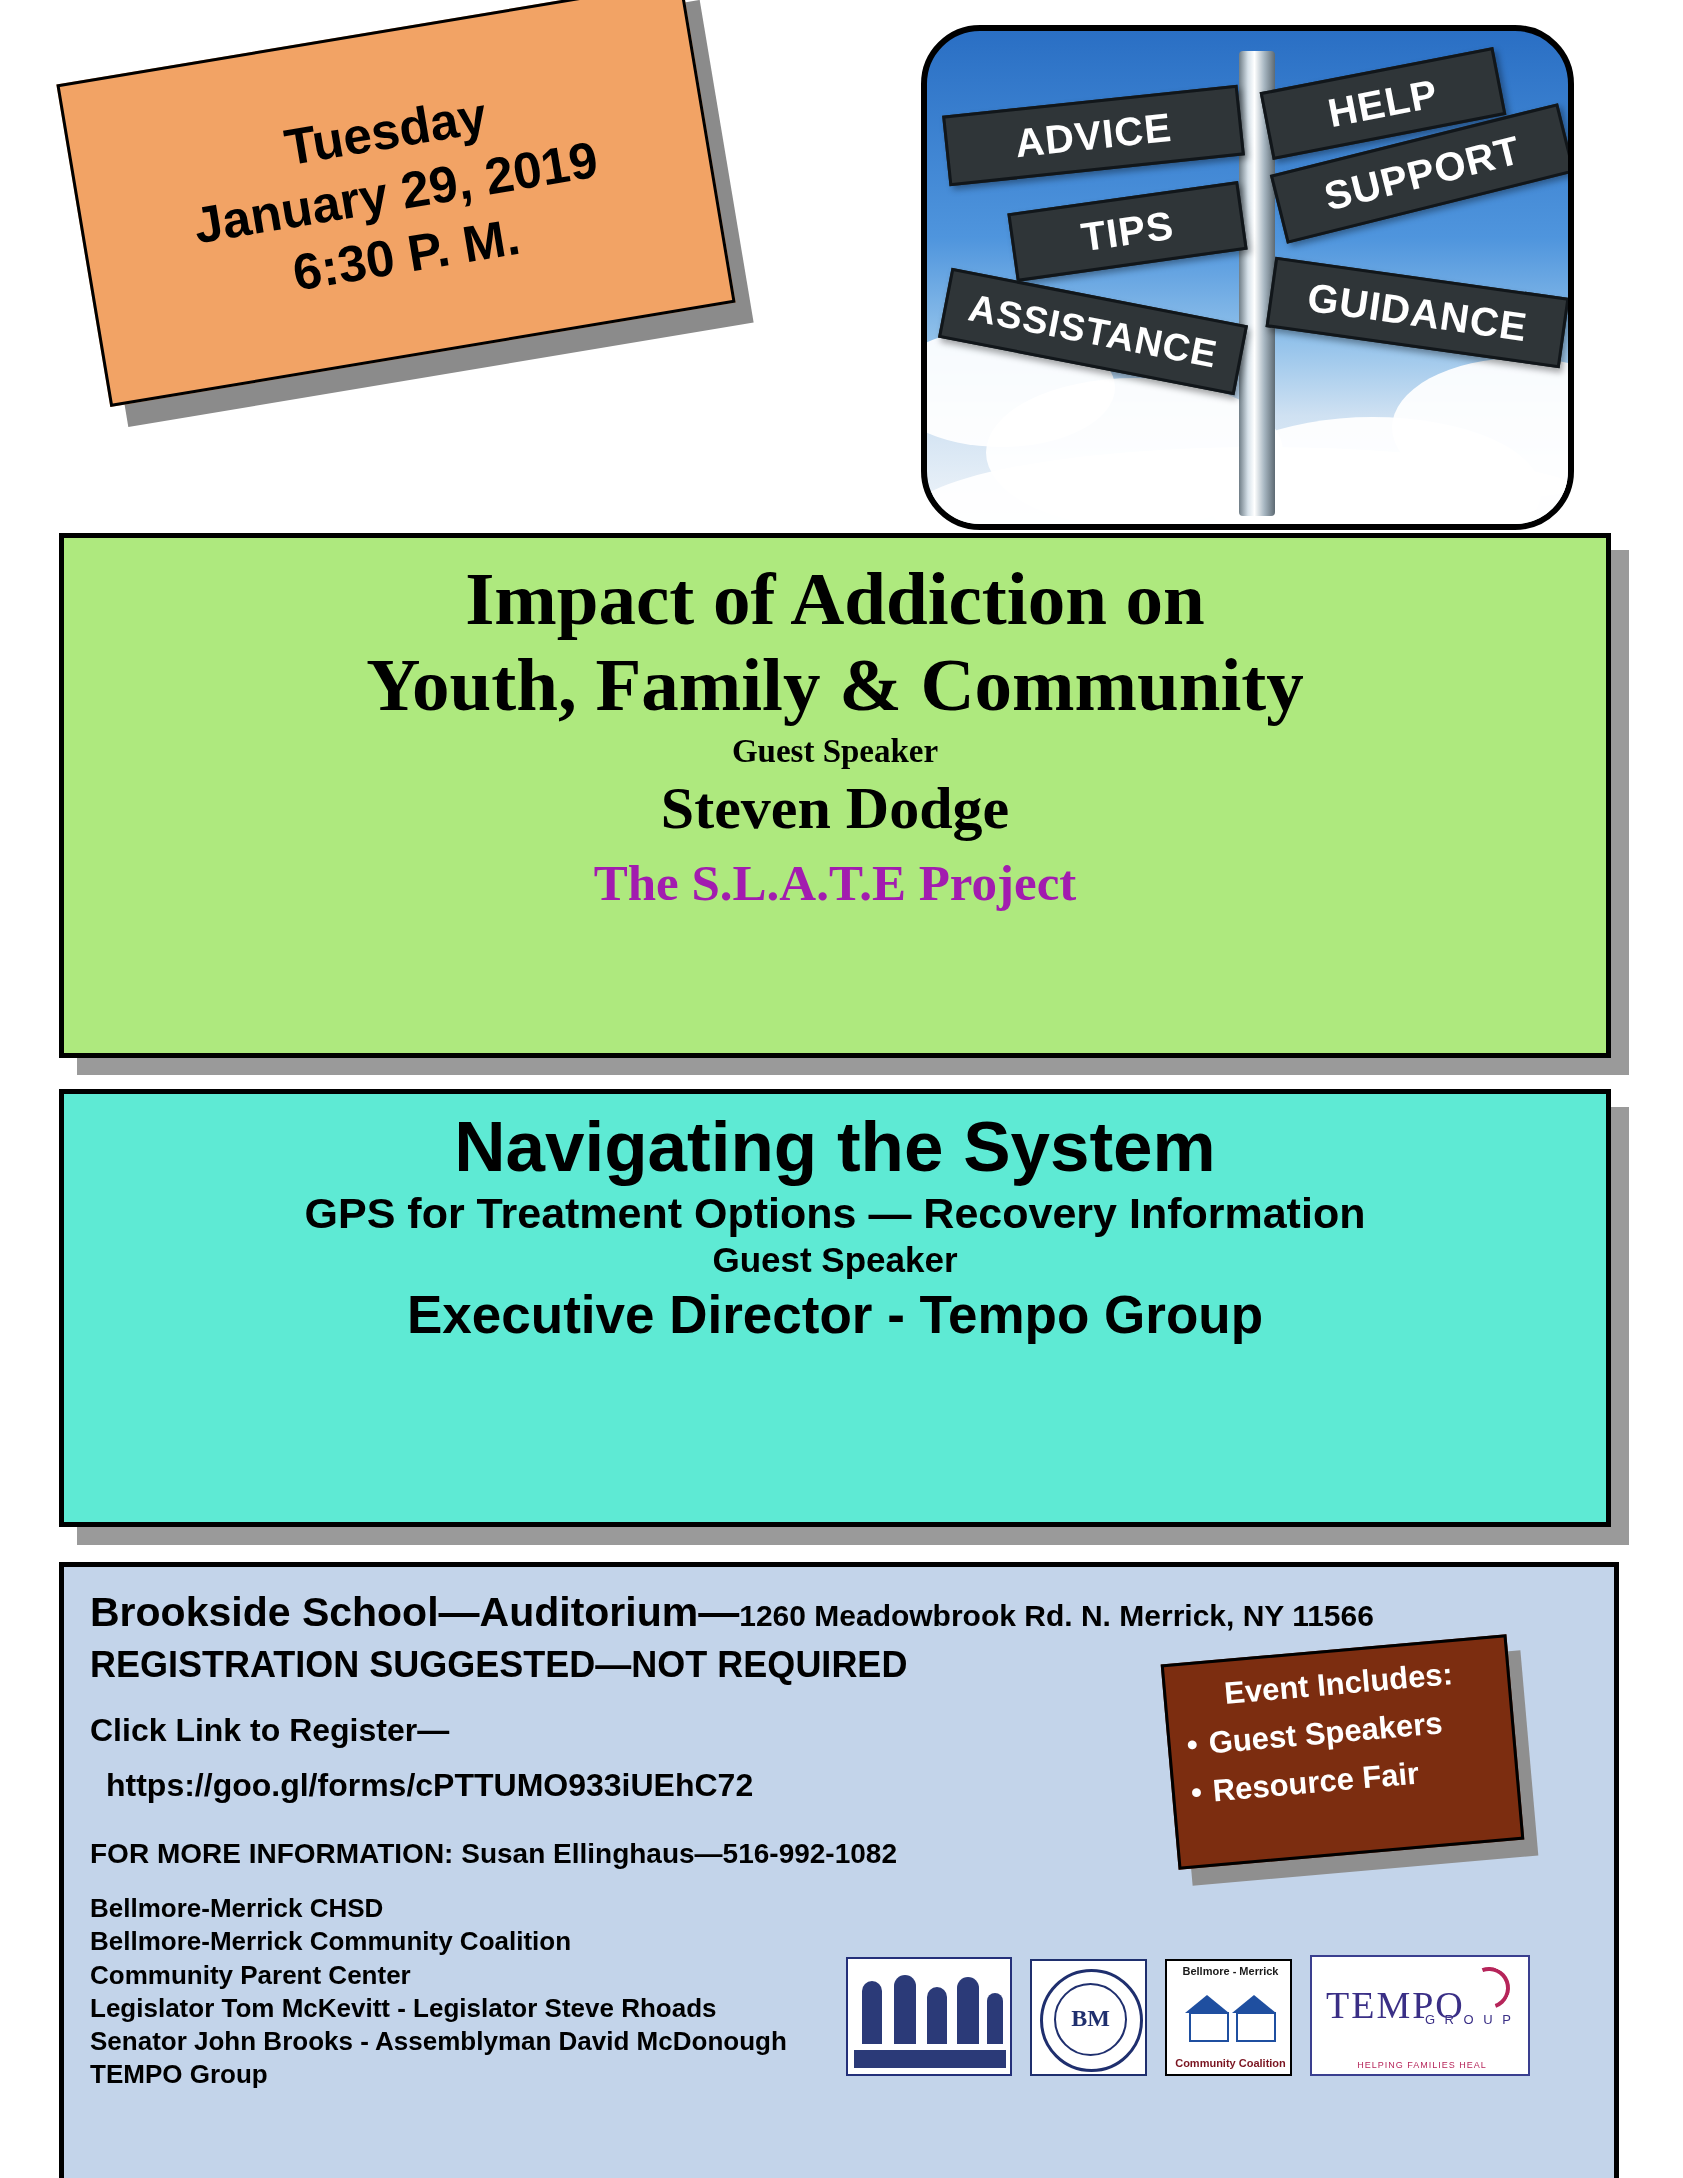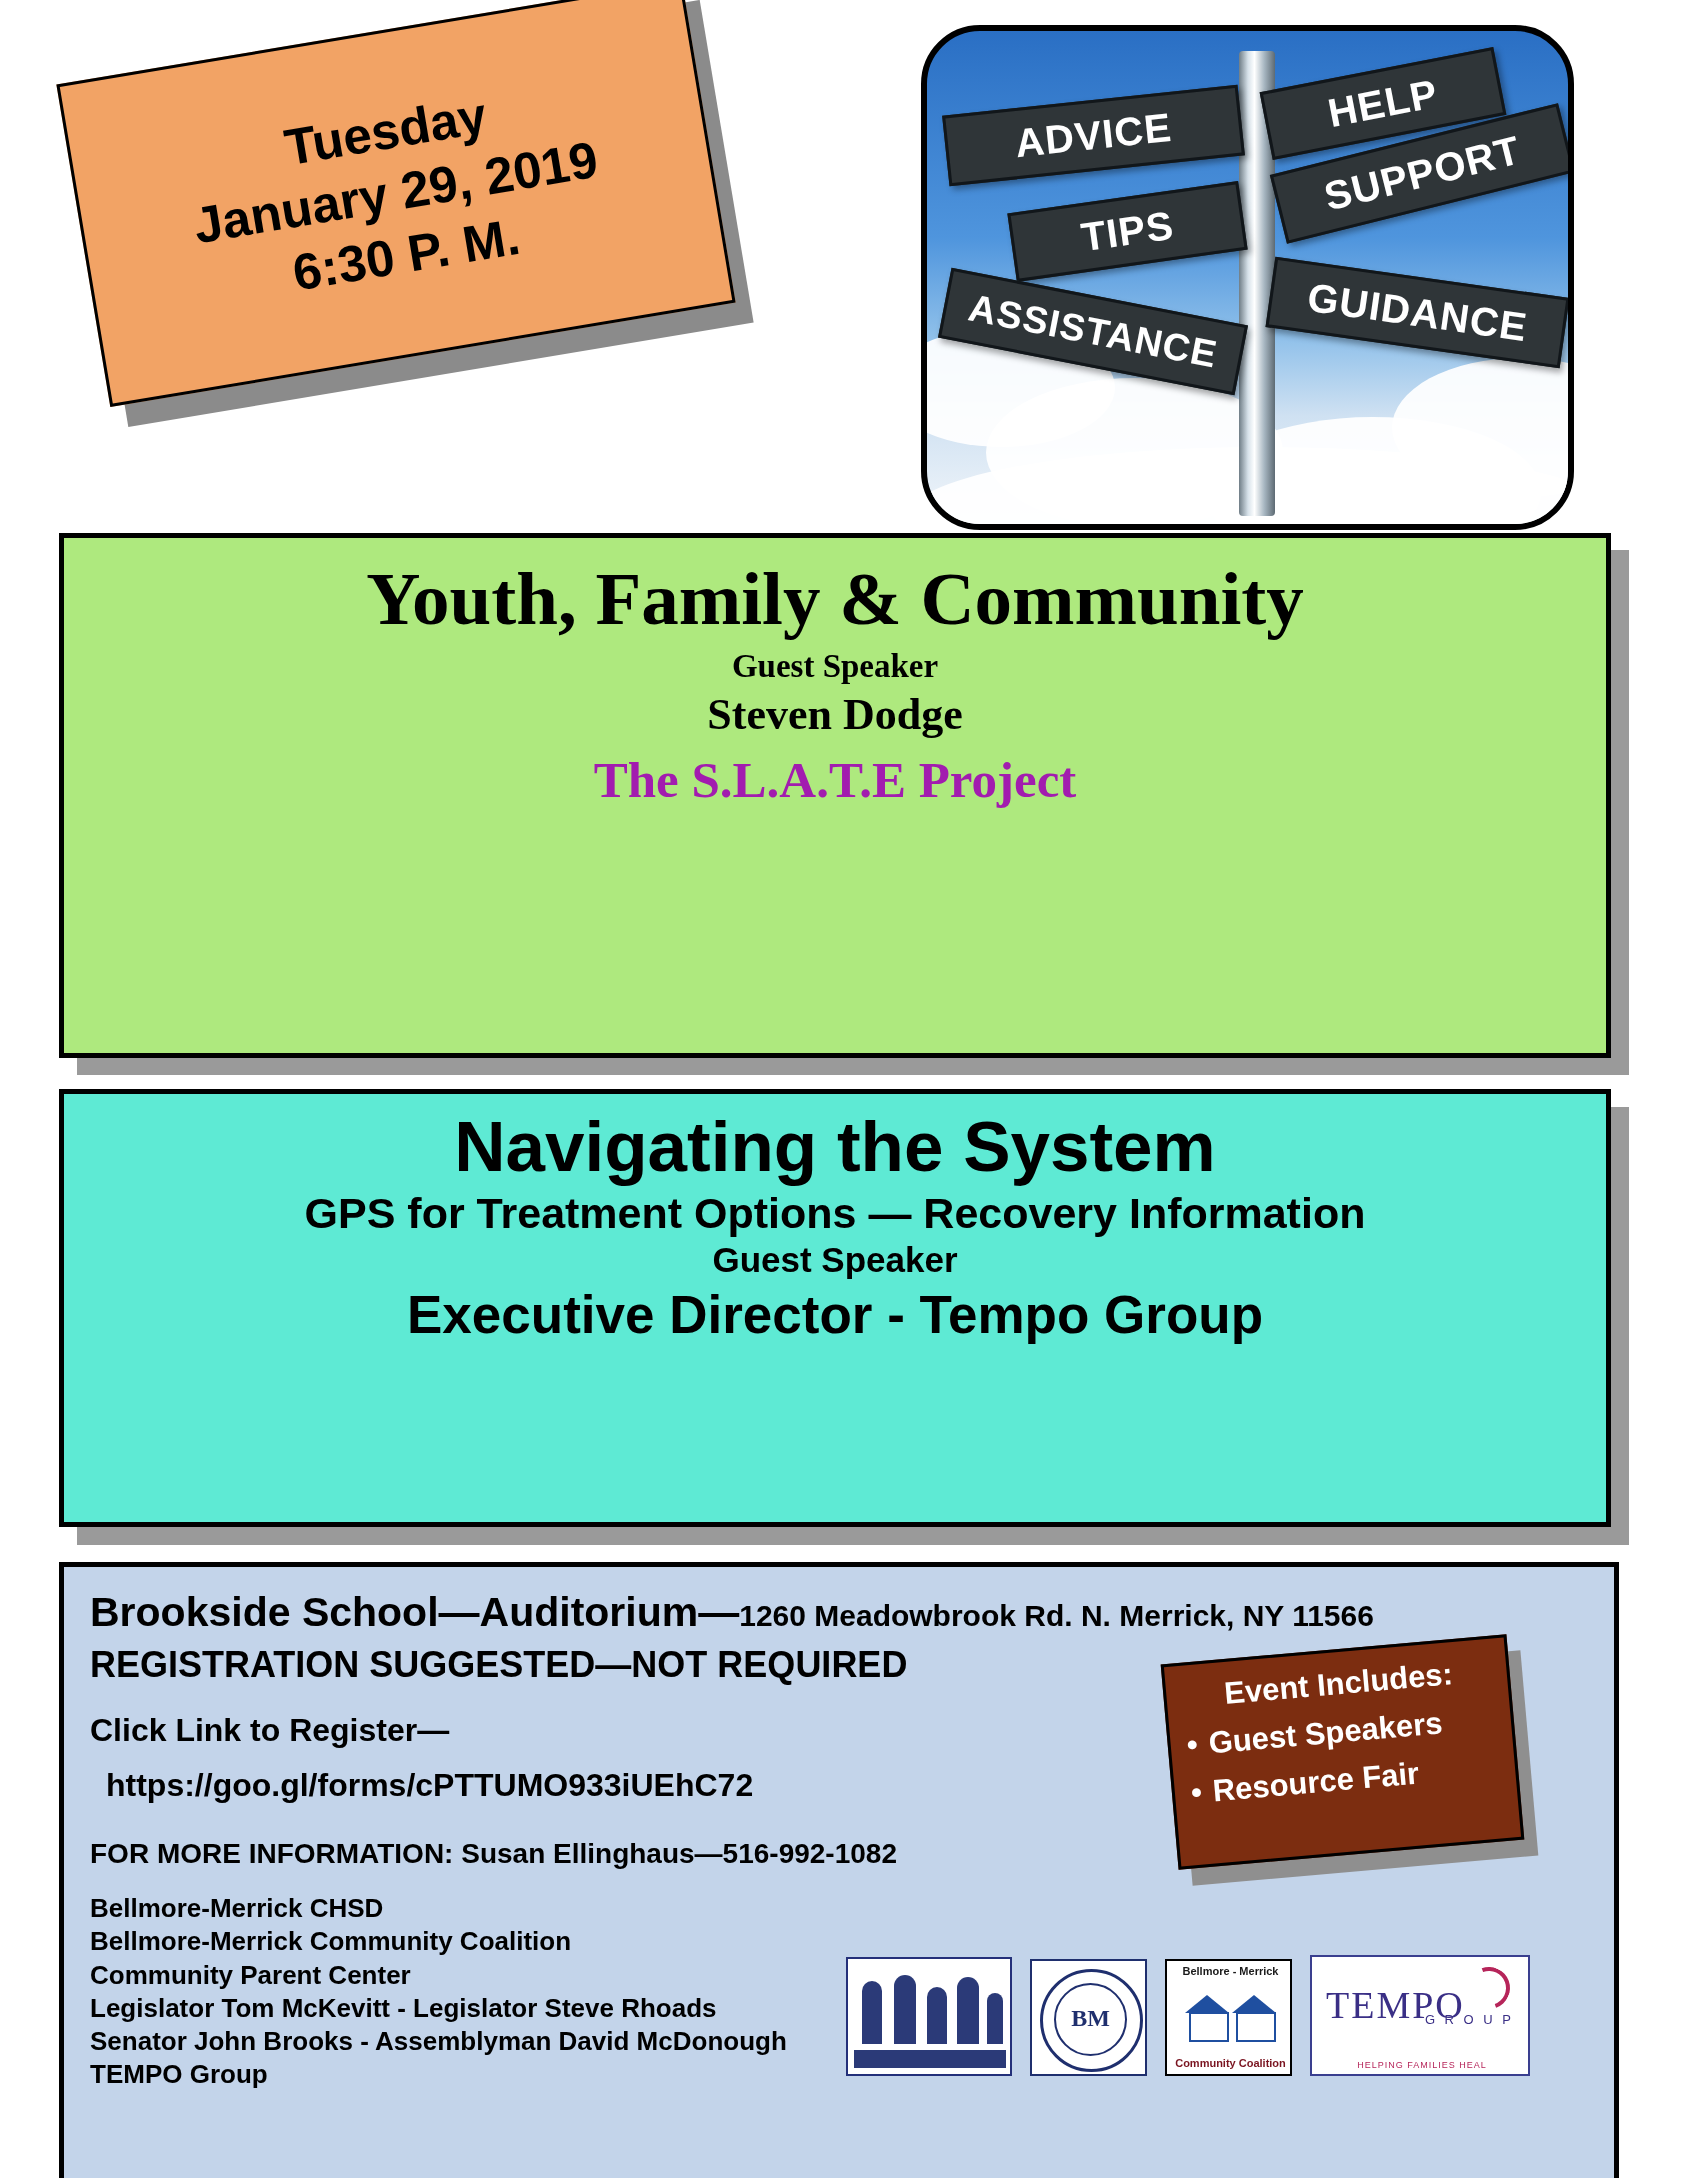--- a/index.html
+++ b/index.html
@@ -132,21 +132,21 @@
   .guest-label-serif {
     font-family: "Liberation Serif", serif;
     font-weight: bold;
     font-size: 33px;
     margin-top: 6px;
     color: #000;
   }
   .green-speaker {
     font-family: "Liberation Serif", serif;
     font-weight: bold;
-    font-size: 44px;
+    font-size: 60px;
     margin-top: 4px;
     color: #000;
   }
   .green-org {
     font-family: "Liberation Serif", serif;
     font-weight: bold;
     font-size: 51px;
     margin-top: 11px;
     color: #a21caf;
   }
@@ -369,20 +369,21 @@
   <div class="sign" style="left:342px; top:246px; width:297px; height:71px; font-size:40px; transform:rotate(8deg);">
     <span>GUIDANCE</span>
   </div>
   <div class="sign" style="left:15px; top:265px; width:302px; height:71px; font-size:38px; transform:rotate(11deg);">
     <span>ASSISTANCE</span>
   </div>
 </div>
 
 <div class="panel-shadow" style="left:77px; top:550px; width:1552px; height:525px;"></div>
 <div class="panel green-panel">
+  <div class="green-title">Impact of Addiction on</div>
   <div class="green-title">Youth, Family &amp; Community</div>
   <div class="guest-label-serif">Guest Speaker</div>
   <div class="green-speaker">Steven Dodge</div>
   <div class="green-org">The S.L.A.T.E Project</div>
 </div>
 
 <div class="panel-shadow" style="left:77px; top:1107px; width:1552px; height:438px;"></div>
 <div class="panel yellow-panel">
   <div class="yellow-title">Navigating the System</div>
   <div class="yellow-sub">GPS for  Treatment Options — Recovery Information</div>

